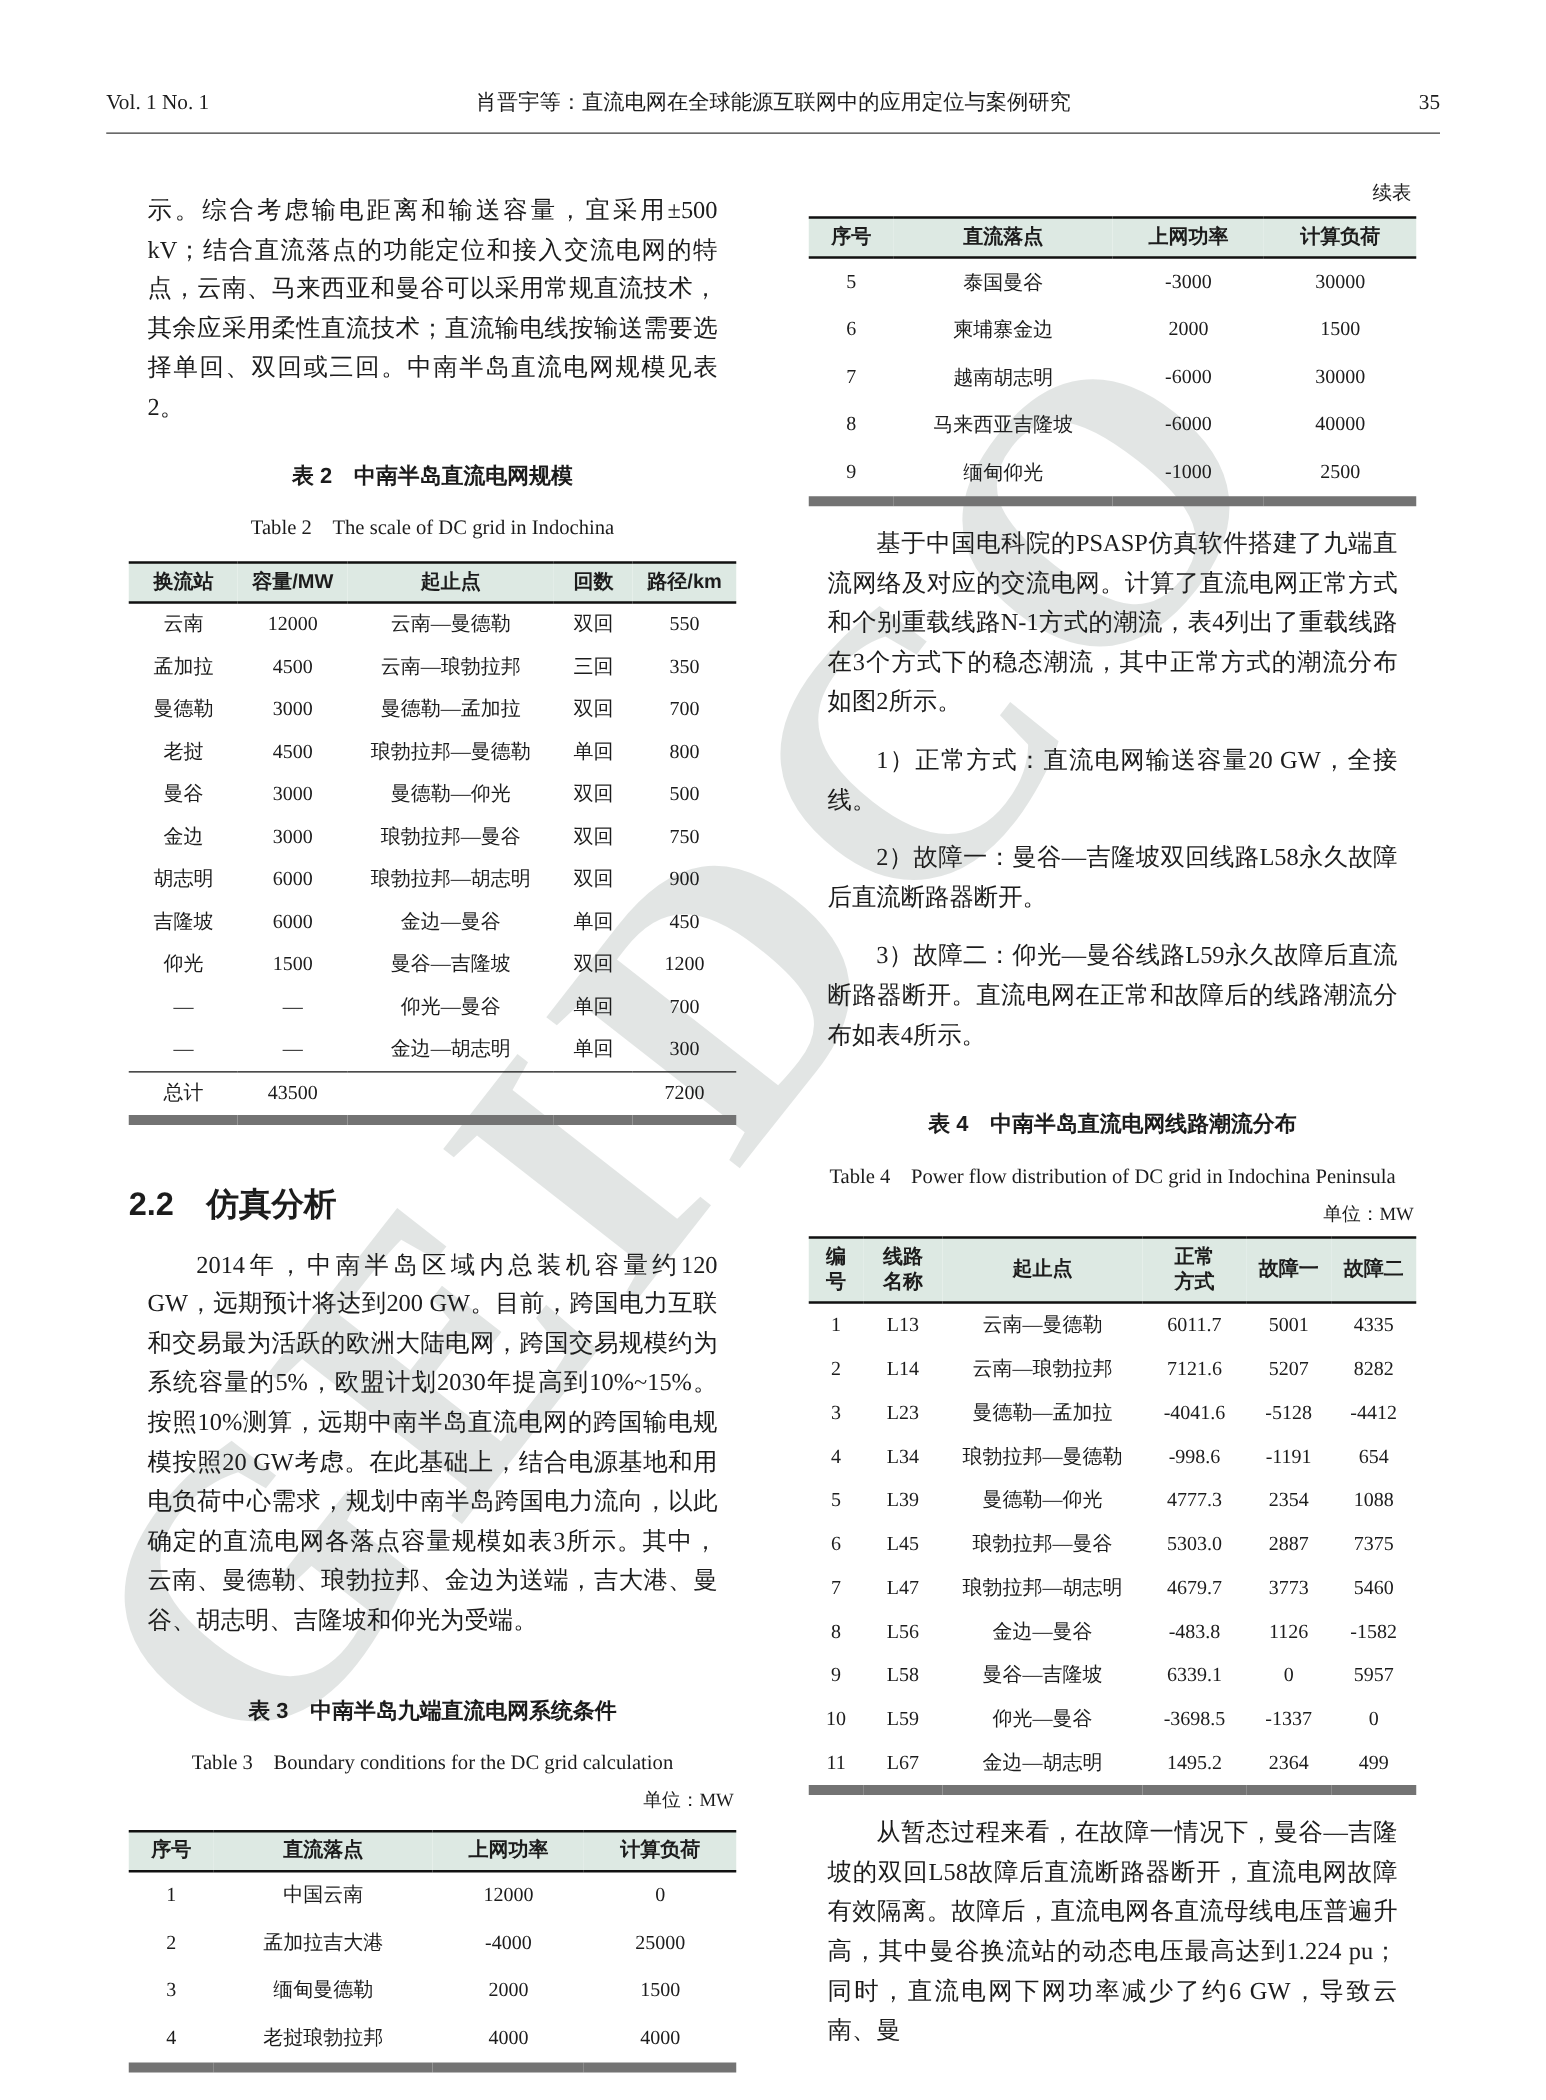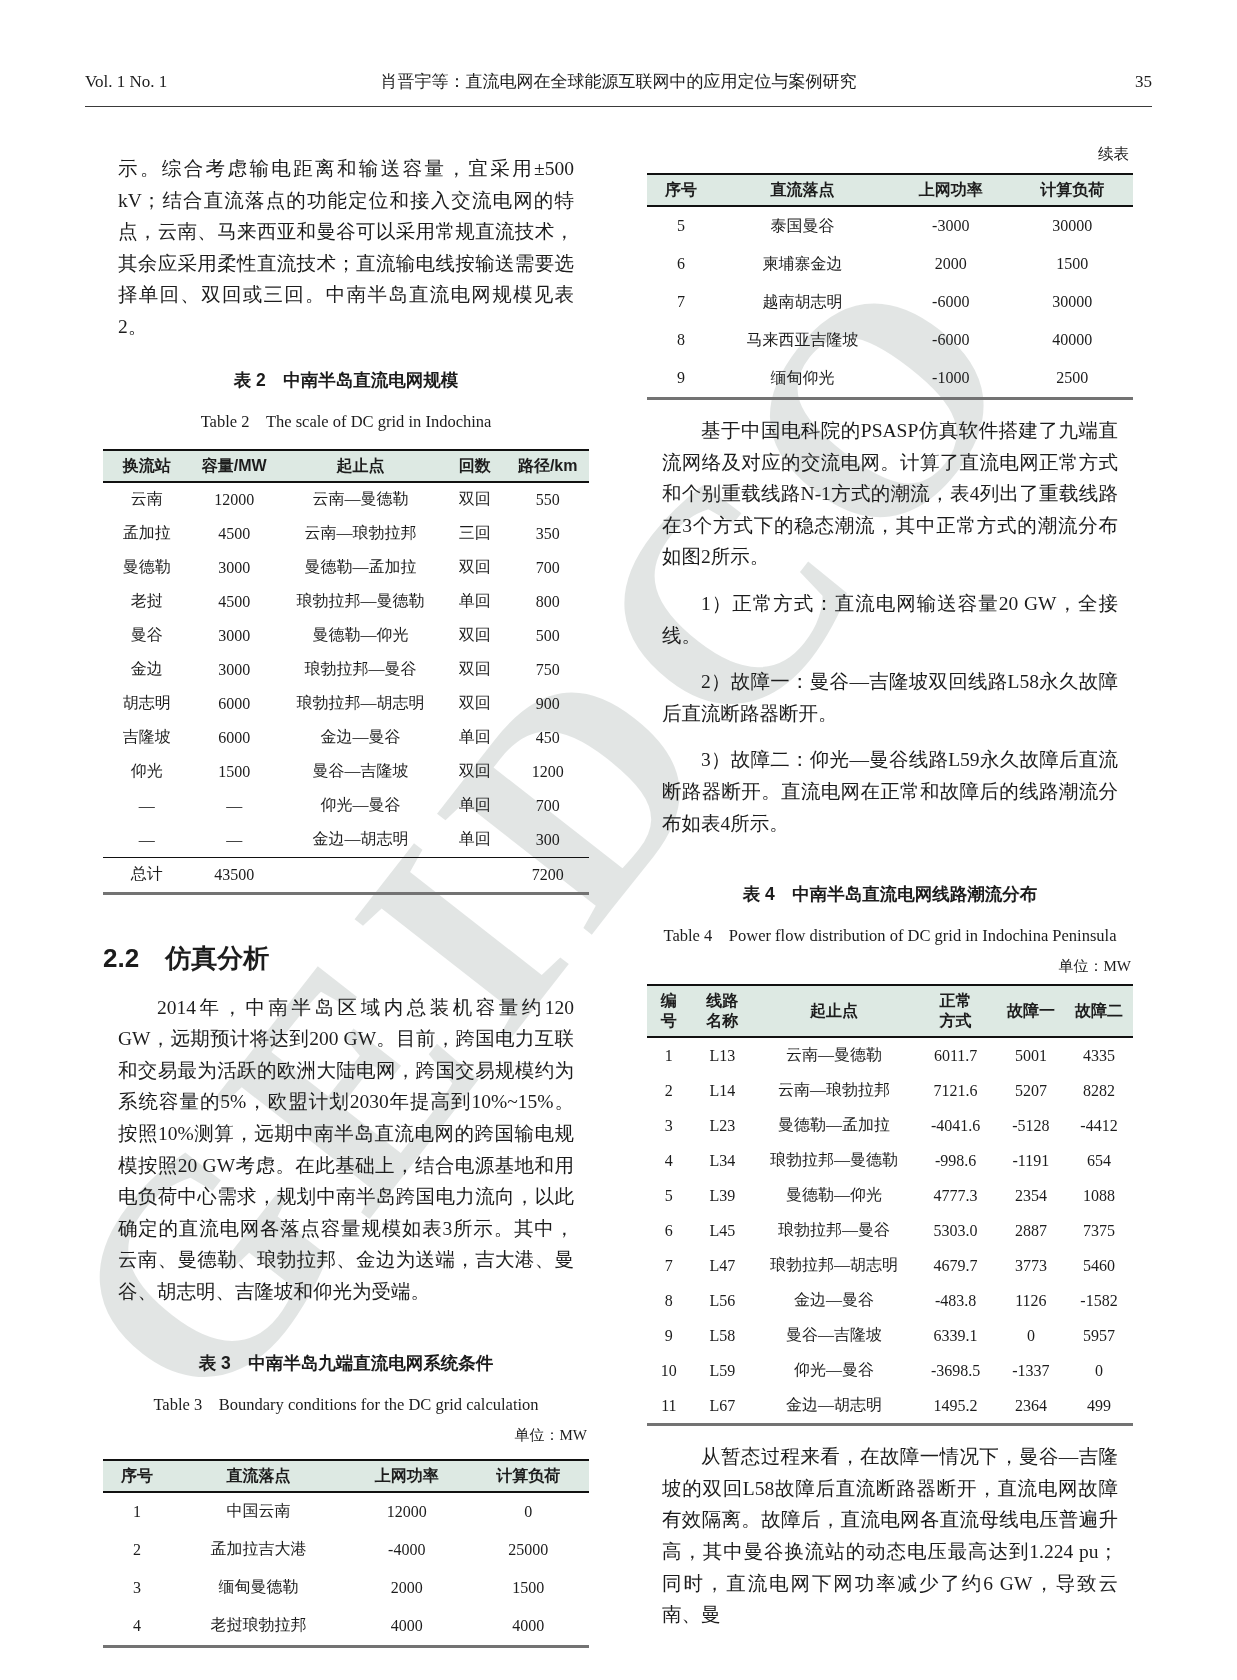--- a/index.html
+++ b/index.html
@@ -55,21 +55,21 @@
     font-family:"Liberation Sans","DejaVu Sans",sans-serif;
     line-height:26px;margin:16px;
   }
   .cap-en{text-align:center;font-size:16.5px;line-height:26px;margin:2px 0 0 0;}
   .unit-label{text-align:right;font-size:15px;margin:8px 2px 2px 0;}
   .continued-label{text-align:right;font-size:15.5px;margin:6px 4px 8px 0;}
   
   table{
     width:100%;border-collapse:collapse;
     font-size:16px;margin-top:14px;
-    border-bottom:3px solid #737373;
+    border-bottom:8px solid #737373;
   }
   thead tr{
     background:#dde9e3;
     border-top:2px solid #111;border-bottom:2px solid #111;
   }
   th{
     font-family:"Liberation Sans","DejaVu Sans",sans-serif;
     font-weight:bold;font-size:16px;
     padding:5px 2px;text-align:center;white-space:pre-line;line-height:20px;
   }

